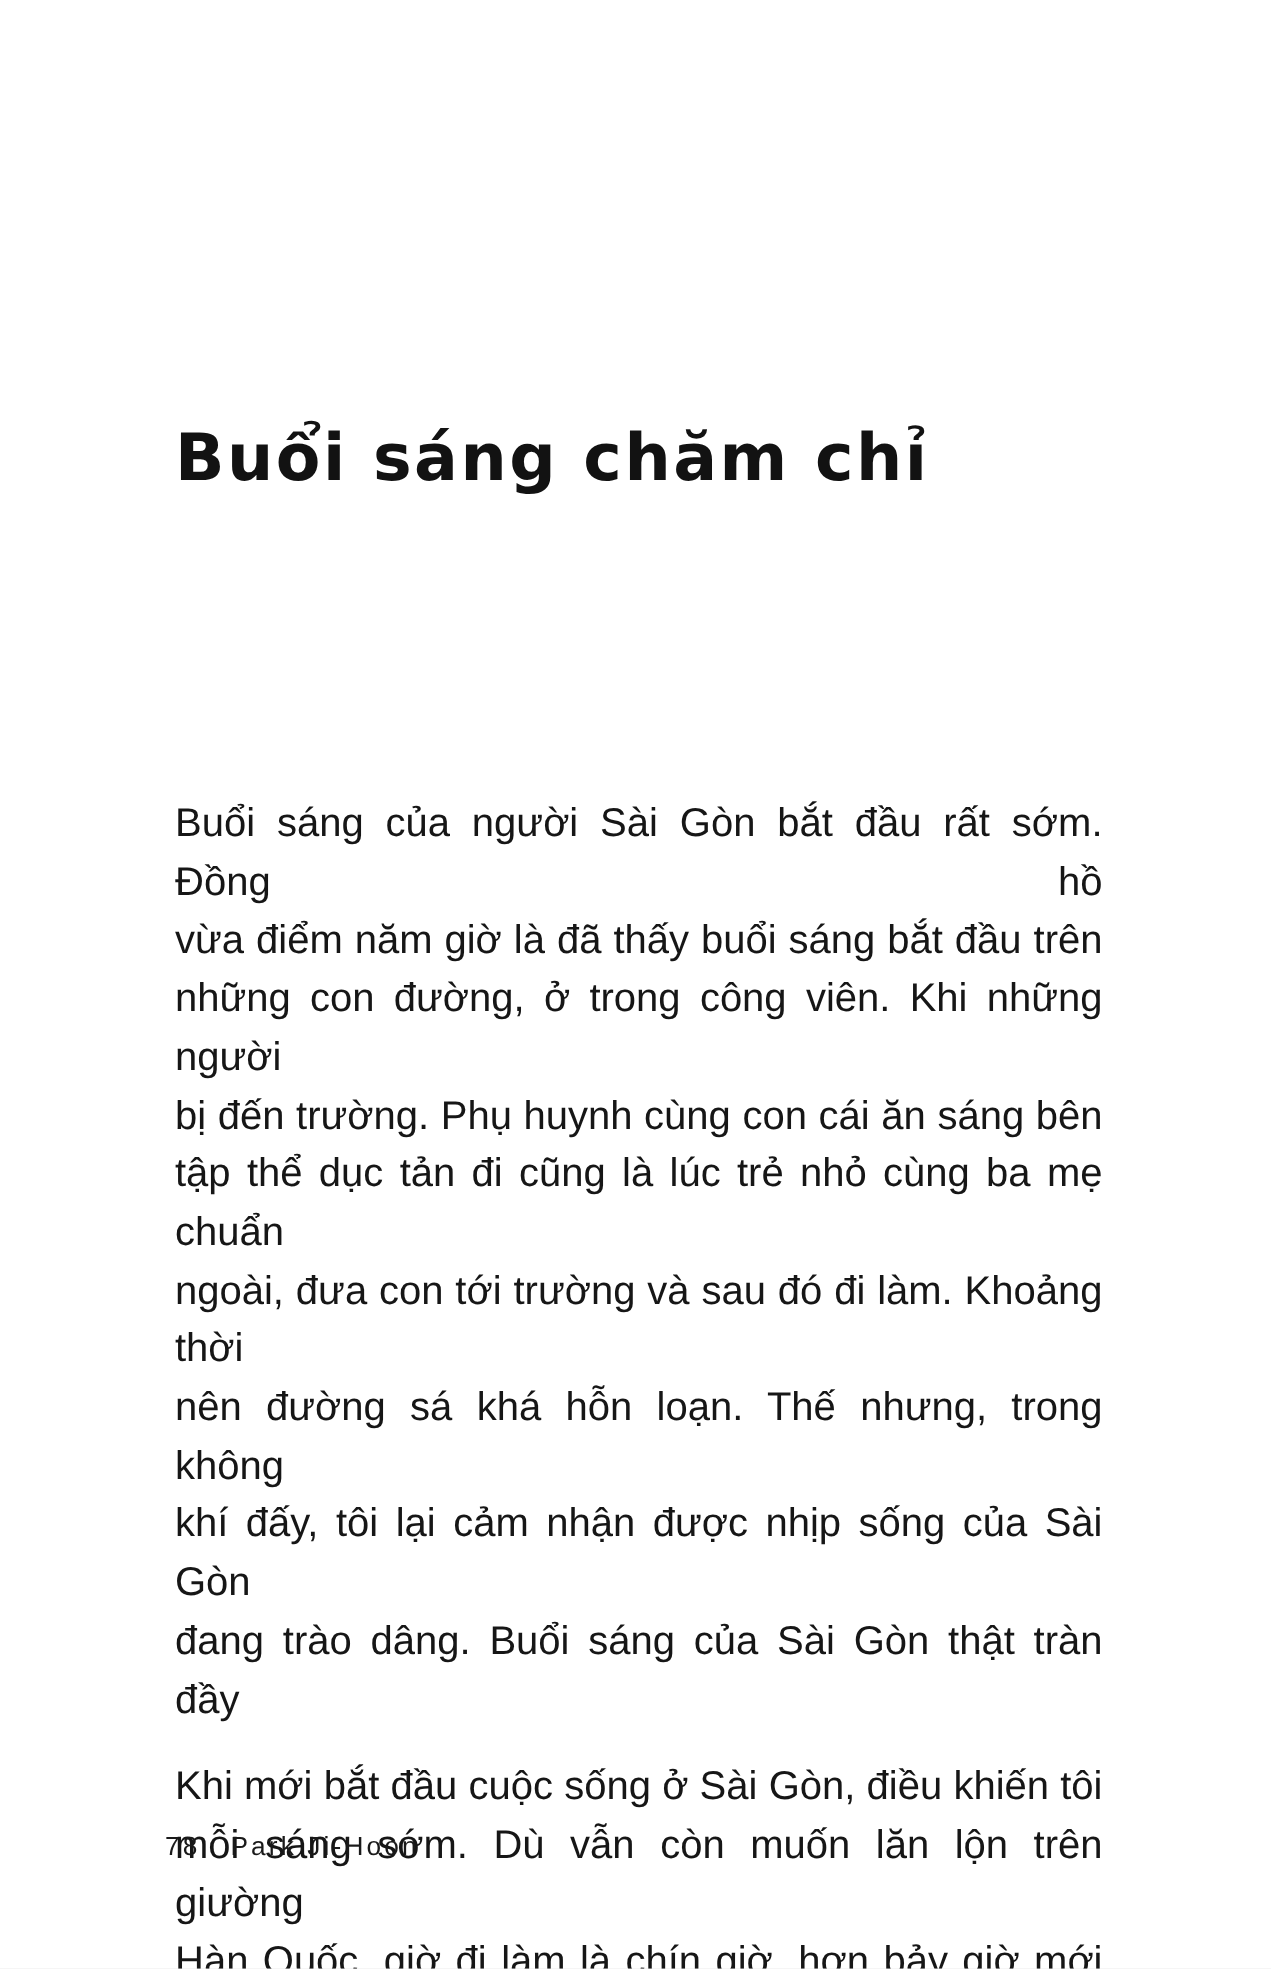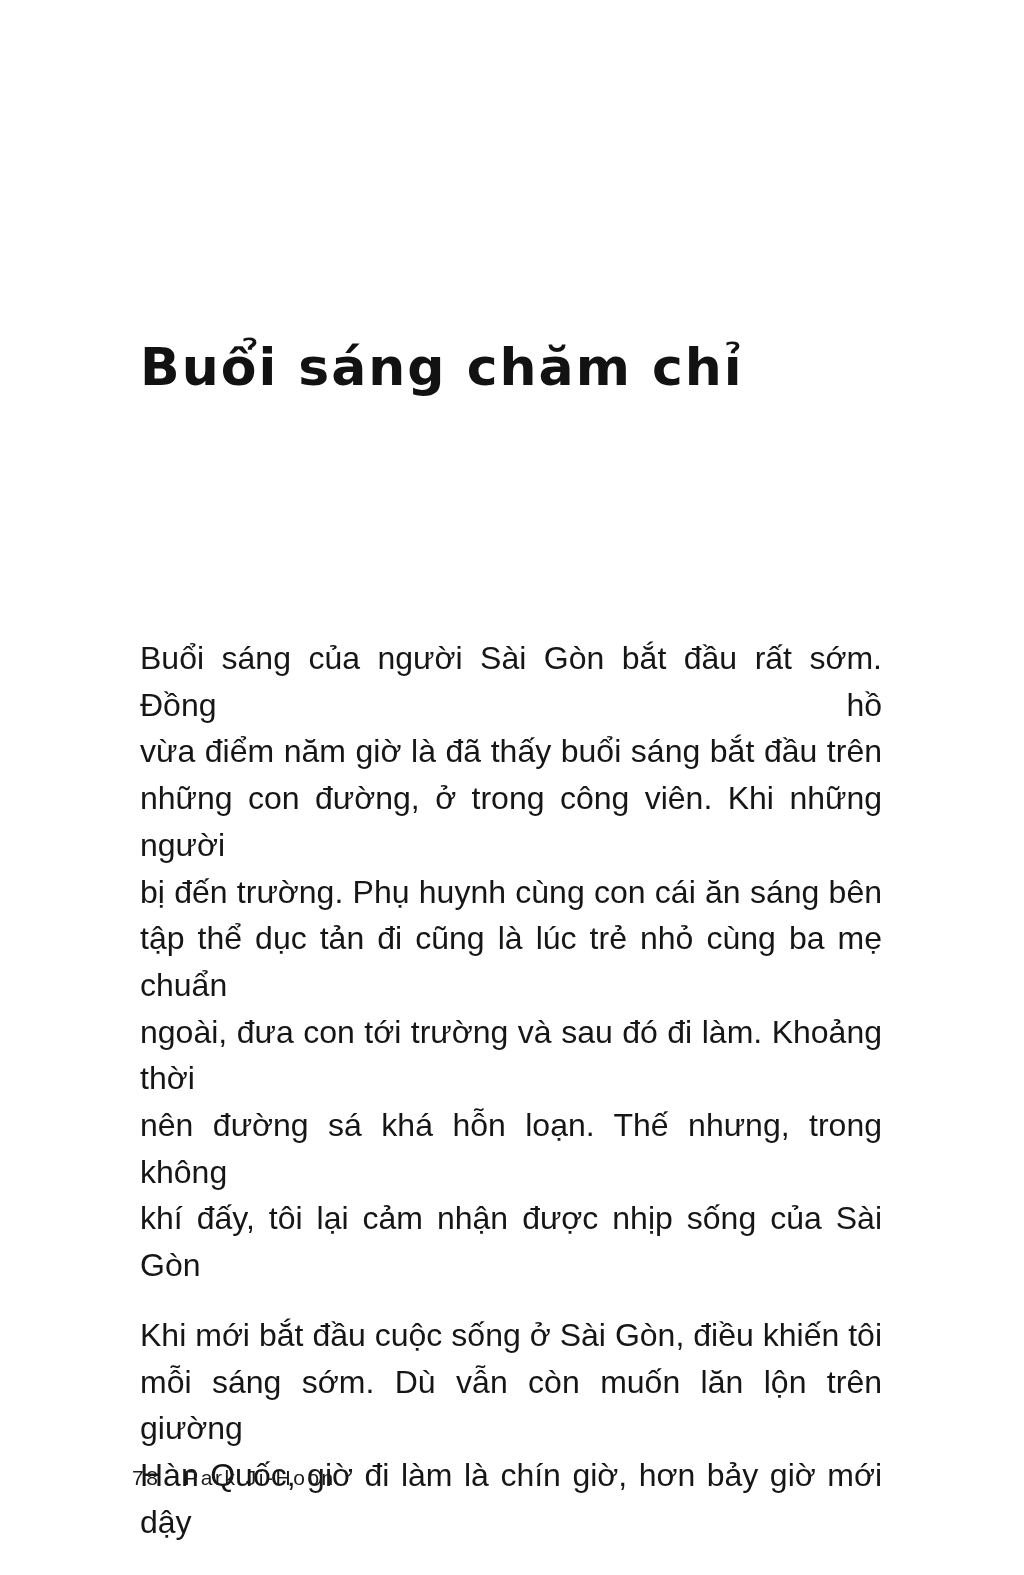--- a/index.html
+++ b/index.html
@@ -68,20 +68,21 @@
   <div class="body-text" id="body-text">
       <div class="paragraph">
         <div class="line">Buổi sáng của người Sài Gòn bắt đầu rất sớm. Đồng hồ</div>
         <div class="line">vừa điểm năm giờ là đã thấy buổi sáng bắt đầu trên</div>
         <div class="line">những con đường, ở trong công viên. Khi những người</div>
         <div class="line">bị đến trường. Phụ huynh cùng con cái ăn sáng bên</div>
         <div class="line">tập thể dục tản đi cũng là lúc trẻ nhỏ cùng ba mẹ chuẩn</div>
         <div class="line">ngoài, đưa con tới trường và sau đó đi làm. Khoảng thời</div>
         <div class="line">nên đường sá khá hỗn loạn. Thế nhưng, trong không</div>
         <div class="line">khí đấy, tôi lại cảm nhận được nhịp sống của Sài Gòn</div>
+        <div class="line">đang trào dâng. Buổi sáng của Sài Gòn thật tràn đầy</div>
       </div>
       <div class="paragraph">
         <div class="line">Khi mới bắt đầu cuộc sống ở Sài Gòn, điều khiến tôi</div>
         <div class="line">mỗi sáng sớm. Dù vẫn còn muốn lăn lộn trên giường</div>
         <div class="line last">Hàn Quốc, giờ đi làm là chín giờ, hơn bảy giờ mới dậy</div>
       </div>
     </div>
 
   <div class="footer">
     <span class="page-number">78</span>

